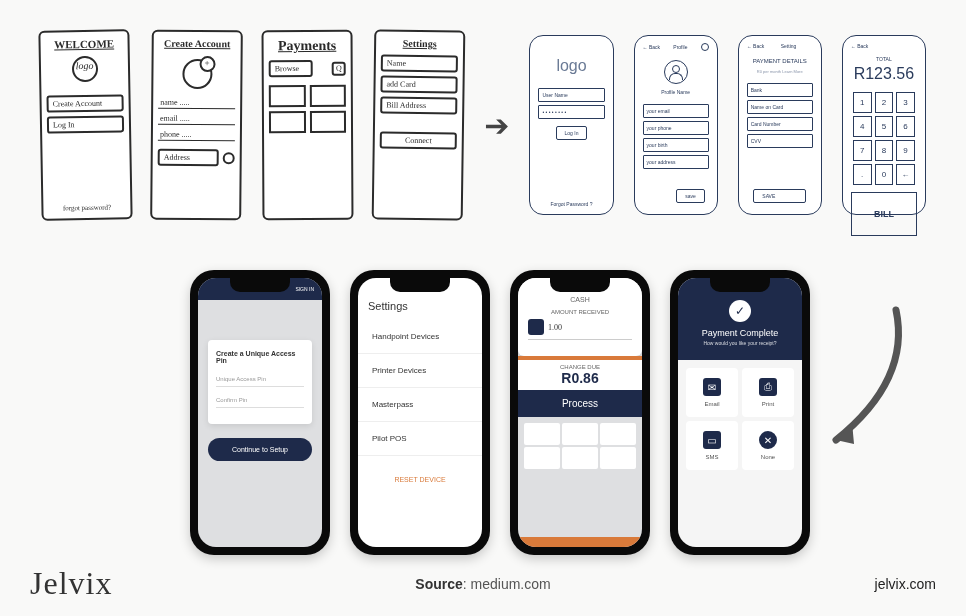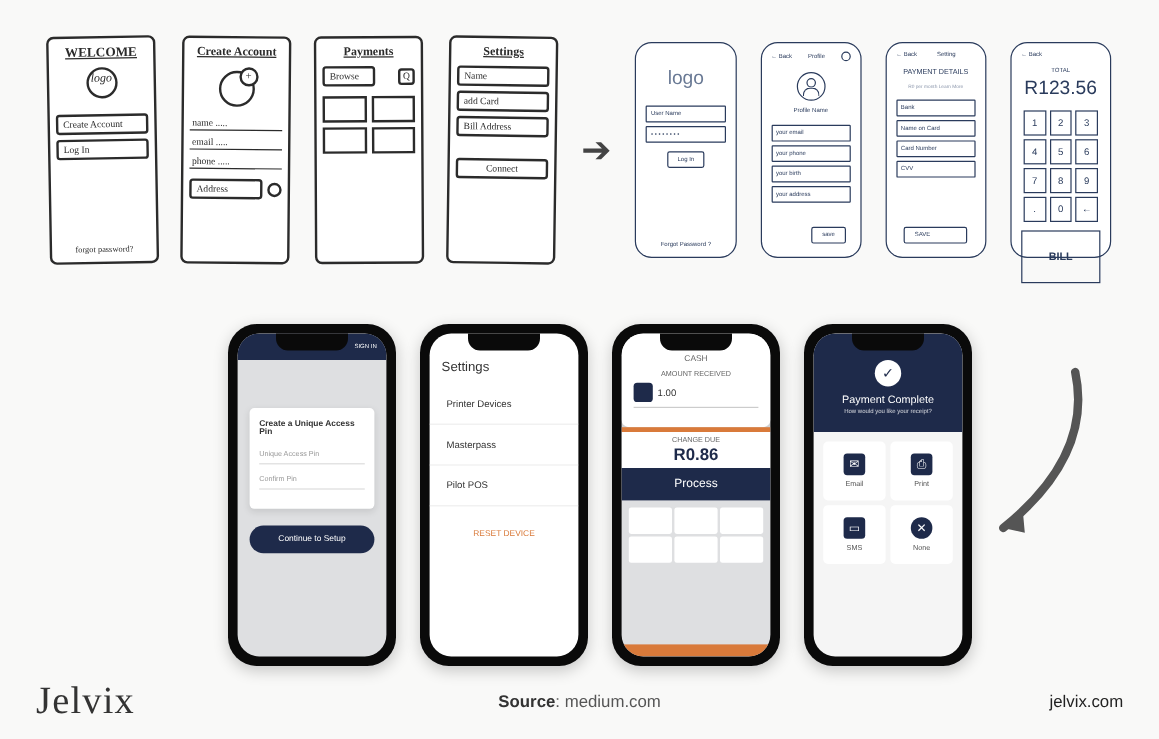--- a/index.html
+++ b/index.html
@@ -67,21 +67,21 @@
 
 .scr2 { background: #fff; }
 .scr2-title { font-size: 11px; color: #333; padding: 22px 10px 8px; }
 .scr2-item { padding: 12px 14px; border-bottom: 1px solid #eee; font-size: 8px; color: #333; }
 .scr2-reset { text-align: center; color: #d97a3a; font-size: 7px; padding: 12px; margin-top: 8px; }
 
 .scr3 { background: #dedfe1; }
 .scr3-top { background: #fff; padding: 18px 10px 8px; border-radius: 0 0 6px 6px; box-shadow: 0 2px 4px rgba(0,0,0,.1); }
 .scr3-cash { text-align: center; font-size: 7px; color: #666; margin-bottom: 6px; }
 .scr3-label { text-align: center; font-size: 6px; color: #666; margin-bottom: 4px; }
-.scr3-amt-row { display: flex; align-items: center; gap: 4px; border-bottom: 1px solid #ccc; padding-bottom: 4px; margin-bottom: 8px; }
+.scr3-amt-row { display: flex; align-items: center; gap: 4px; border-bottom: 1px solid #ccc; padding-bottom: 4px; margin-bottom: 8px; font-family: Liberation Serif, serif; }
 .scr3-chip { width: 16px; height: 16px; background: #1e2a4a; border-radius: 3px; }
 .scr3-amt { font-size: 8px; color: #333; }
 .scr3-change-bar { background: #d97a3a; height: 4px; }
 .scr3-change { background: #fff; text-align: center; padding: 4px; }
 .scr3-change-lbl { font-size: 6px; color: #666; }
 .scr3-change-val { font-size: 14px; color: #1e2a4a; font-weight: 600; }
 .scr3-process { background: #1e2a4a; color: #fff; text-align: center; padding: 8px; font-size: 10px; }
 .scr3-keypad { display: grid; grid-template-columns: repeat(3,1fr); gap: 2px; padding: 6px; }
 .scr3-keypad div { background: #fff; height: 22px; border-radius: 2px; }
 .scr3-bottom-bar { position: absolute; bottom: 0; left: 0; right: 0; height: 10px; background: #d97a3a; }
@@ -128,21 +128,21 @@
       <div class="sketch-input">name .....</div>
       <div class="sketch-input">email .....</div>
       <div class="sketch-input">phone .....</div>
       <div style="display:flex;gap:4px;align-items:center;margin-top:4px">
         <div class="sketch-btn" style="flex:1">Address</div>
         <div style="width:12px;height:12px;border:2px solid #2b2b2b;border-radius:50%"></div>
       </div>
     </div>
 
     <div class="sketch">
-      <div class="sketch-title" style="font-size:10px">Payments</div>
+      <div class="sketch-title" style="font-size:14px">Payments</div>
       <div class="sketch-browse">
         <div class="sketch-btn">Browse</div>
         <div class="sketch-q">Q</div>
       </div>
       <div class="sketch-grid">
         <div></div>
           <div></div>
         <div></div>
           <div></div>
       </div>
@@ -247,20 +247,21 @@
         <div class="scr1-input">Unique Access Pin</div>
         <div class="scr1-input">Confirm Pin</div>
       </div>
       <div class="scr1-btn">Continue to Setup</div>
     </div>
       </div>
 
     <div class="phone">
         <div class="screen scr2">
       <div class="scr2-title">Settings</div>
+      <div class="scr2-item">Handpoint Devices</div>
       <div class="scr2-item">Printer Devices</div>
       <div class="scr2-item">Masterpass</div>
       <div class="scr2-item">Pilot POS</div>
       <div class="scr2-reset">RESET DEVICE</div>
     </div>
       </div>
 
     <div class="phone">
         <div class="screen scr3">
       <div class="scr3-top">

